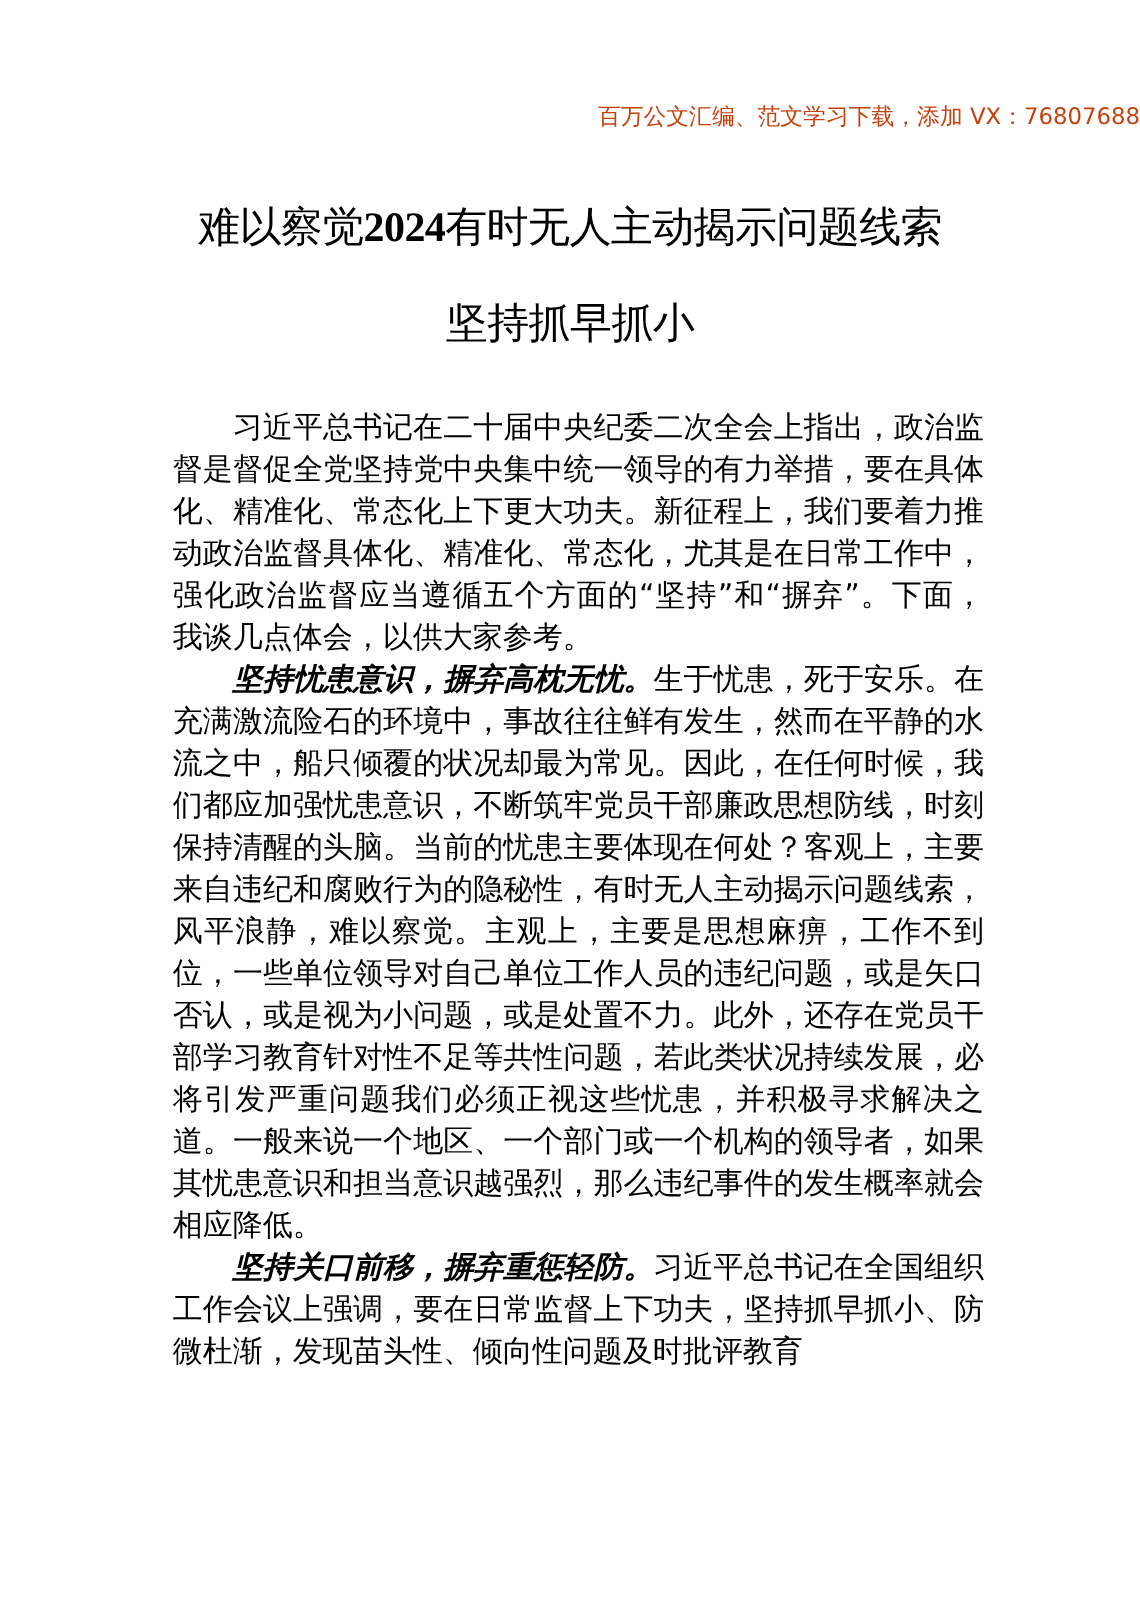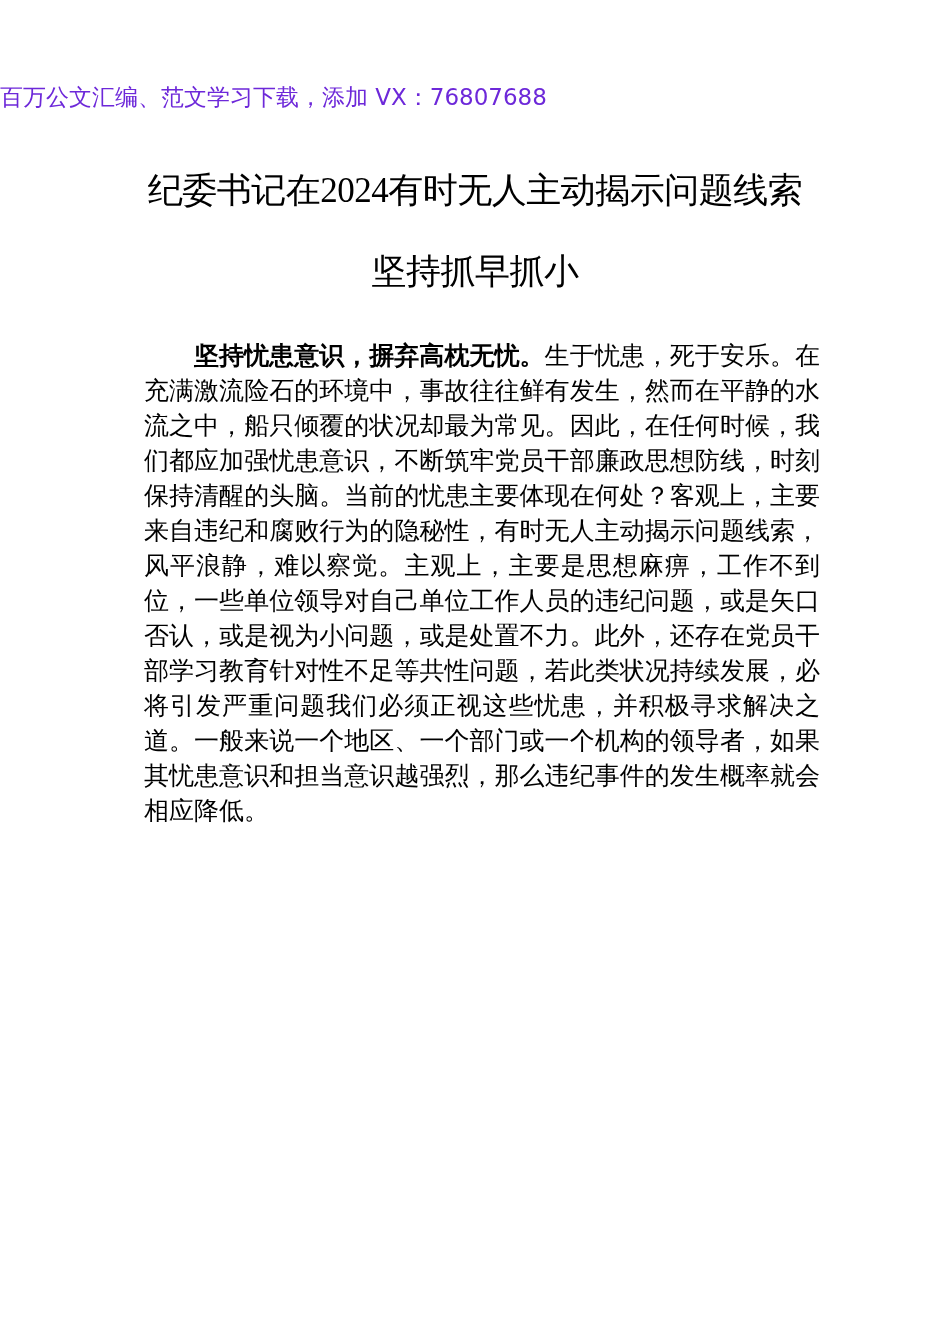--- a/index.html
+++ b/index.html
@@ -13,67 +13,71 @@
       position: relative;
       overflow: hidden;
       font-family: "DejaVu Sans", "Liberation Sans", sans-serif;
       color: #000000;
     }
     .watermark {
       position: absolute;
       top: 84px;
       left: 0;
       width: 950px;
-      text-align: left;
-      font-size: 23px;
+      text-align: right;
+      font-size: 19px;
       line-height: 26px;
-      color: #6d28d9;
+      color: #c2410c;
       letter-spacing: 0px;
     }
     .title {
       position: absolute;
       top: 150px;
       left: 130px;
       width: 690px;
       text-align: center;
       font-size: 35px;
       line-height: 80px;
       font-weight: normal;
       letter-spacing: -0.5px;
       margin: 0;
     }
     .title .num {
       font-family: "Liberation Serif", "DejaVu Serif", serif;
+      font-weight: bold;
     }
     .body-text {
       position: absolute;
       top: 338px;
       left: 144px;
       width: 676px;
       font-size: 25px;
       line-height: 35px;
       text-align: justify;
       text-justify: inter-character;
     }
     .body-text p {
       margin: 0;
       padding: 0;
     }
     .body-text p.indent {
       text-indent: 2em;
     }
     .body-text .lead {
       font-weight: bold;
+      font-style: italic;
     }
   </style>
 </head>
 <body>
 
 <div class="watermark">百万公文汇编、范文学习下载，添加 VX：76807688</div>
 
 <h1 class="title">
-  <span>纪委书记在</span><span class="num">2024</span><span>有时无人主动揭示问题线索</span><br>
+  <span>难以察觉</span><span class="num">2024</span><span>有时无人主动揭示问题线索</span><br>
   <span>坚持抓早抓小</span>
 </h1>
 
 <div class="body-text">
+  <p class="indent"><span>习近平总书记在二十届中央纪委二次全会上指出，政治监督是督促全党坚持党中央集中统一领导的有力举措，要在具体化、精准化、常态化上下更大功夫。新征程上，我们要着力推动政治监督具体化、精准化、常态化，尤其是在日常工作中，强化政治监督应当遵循五个方面的“坚持”和“摒弃”。下面，我谈几点体会，以供大家参考。</span></p>
   <p class="indent"><span class="lead">坚持忧患意识，摒弃高枕无忧。</span><span>生于忧患，死于安乐。在充满激流险石的环境中，事故往往鲜有发生，然而在平静的水流之中，船只倾覆的状况却最为常见。因此，在任何时候，我们都应加强忧患意识，不断筑牢党员干部廉政思想防线，时刻保持清醒的头脑。当前的忧患主要体现在何处？客观上，主要来自违纪和腐败行为的隐秘性，有时无人主动揭示问题线索，风平浪静，难以察觉。主观上，主要是思想麻痹，工作不到位，一些单位领导对自己单位工作人员的违纪问题，或是矢口否认，或是视为小问题，或是处置不力。此外，还存在党员干部学习教育针对性不足等共性问题，若此类状况持续发展，必将引发严重问题我们必须正视这些忧患，并积极寻求解决之道。一般来说一个地区、一个部门或一个机构的领导者，如果其忧患意识和担当意识越强烈，那么违纪事件的发生概率就会相应降低。</span></p>
+  <p class="indent"><span class="lead">坚持关口前移，摒弃重惩轻防。</span><span>习近平总书记在全国组织工作会议上强调，要在日常监督上下功夫，坚持抓早抓小、防微杜渐，发现苗头性、倾向性问题及时批评教育</span></p>
 </div>
 
 </body></html>

